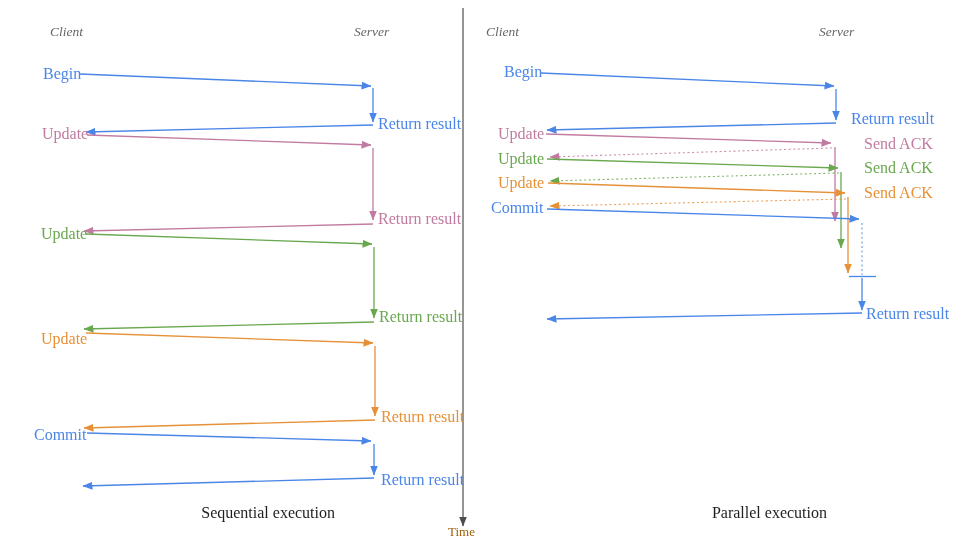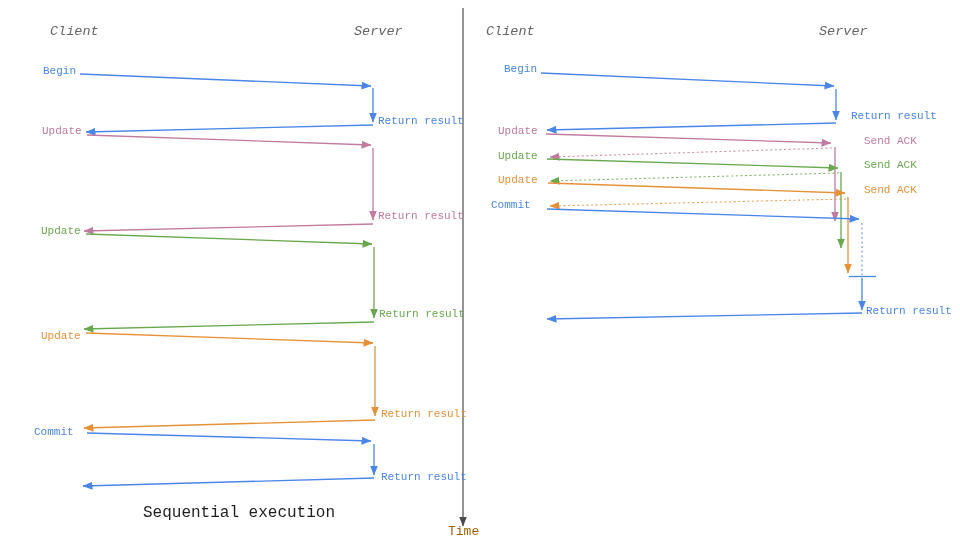--- a/index.html
+++ b/index.html
@@ -1,26 +1,26 @@
 <!DOCTYPE html>
 <html><head>
 <meta charset="utf-8">
 <style>
   html,body{margin:0;padding:0;background:#ffffff;}
   .canvas{
     position:relative;
     width:960px;height:540px;
     background:#ffffff;
-    font-family:Liberation Mono, monospace;
+    font-family:Liberation Serif, serif;
     overflow:hidden;
   }
   svg{position:absolute;left:0;top:0;}
   .lbl{
     position:absolute;
-    font-size:11px;
+    font-size:16px;
     line-height:1.15;
     white-space:nowrap;
     text-align:right;
   }
   .hdr{
     position:absolute;
     font-size:13.5px;
     font-style:italic;
     color:#666666;
     white-space:nowrap;
@@ -179,16 +179,17 @@
 
   <div class="lbl c-green" style="left:498px;top:150px">Update</div>
   <div class="lbl c-green" style="left:864px;top:159px">Send ACK</div>
 
   <div class="lbl c-orange" style="left:498px;top:174px">Update</div>
   <div class="lbl c-orange" style="left:864px;top:184px">Send ACK</div>
 
   <div class="lbl c-blue" style="left:491px;top:199px">Commit</div>
   <div class="lbl c-blue" style="left:866px;top:305px">Return result</div>
 
+  <div class="title" style="left:627px;top:504px">Parallel execution</div>
 
   <div class="time-lbl" style="left:448px;top:524px">Time</div>
 
 </div>
 
 </body></html>

